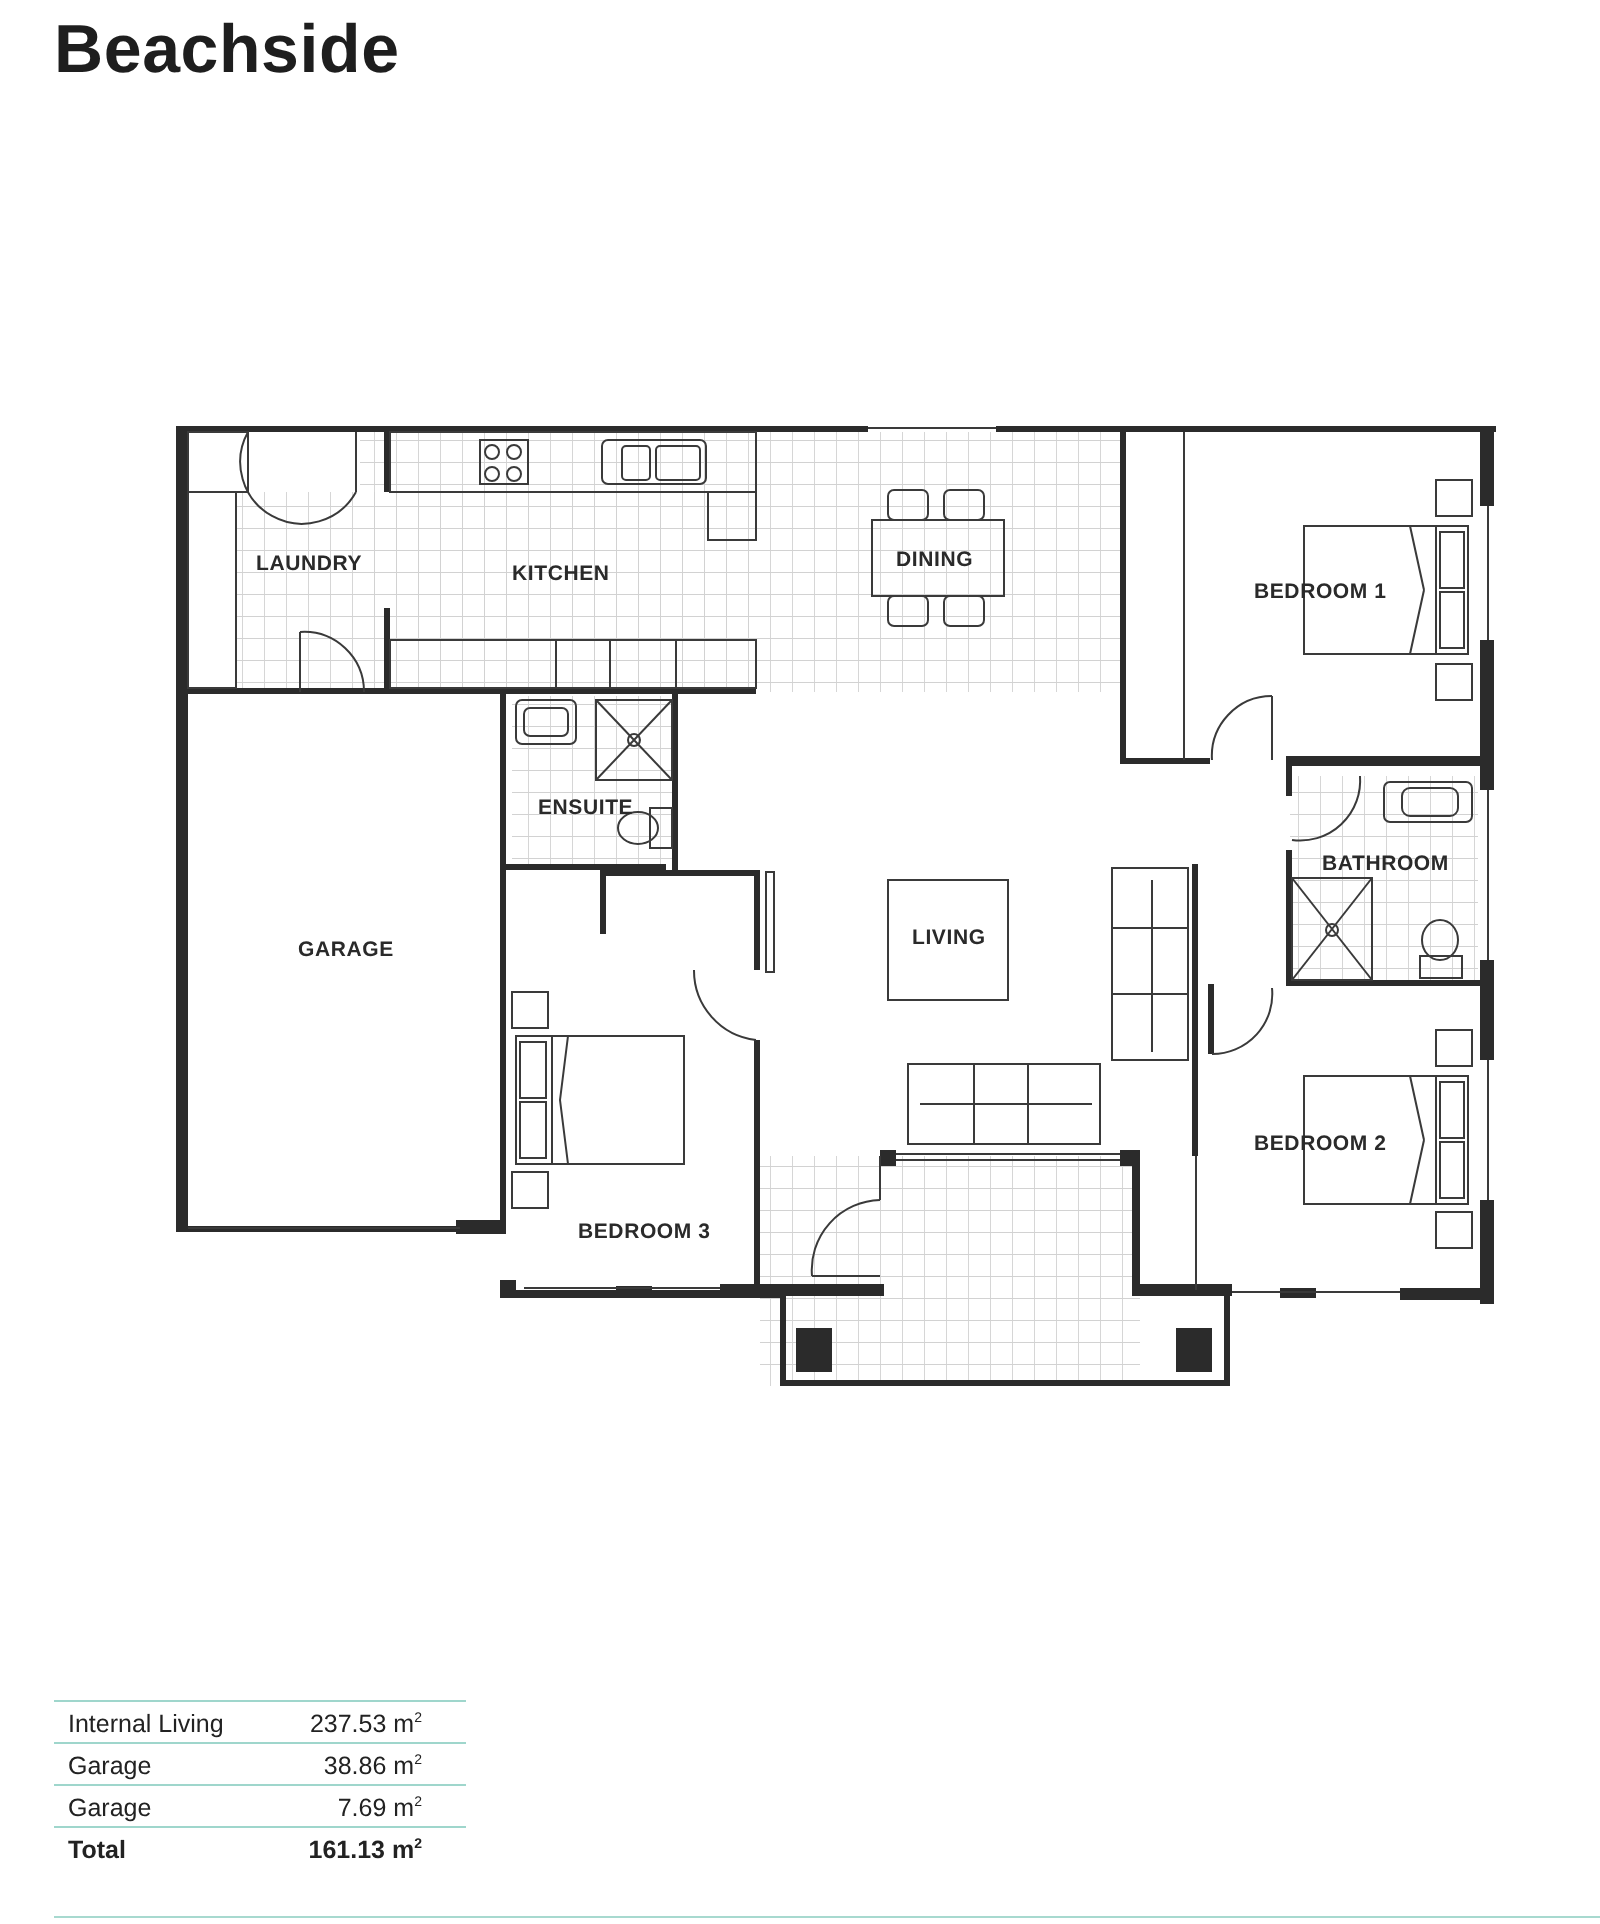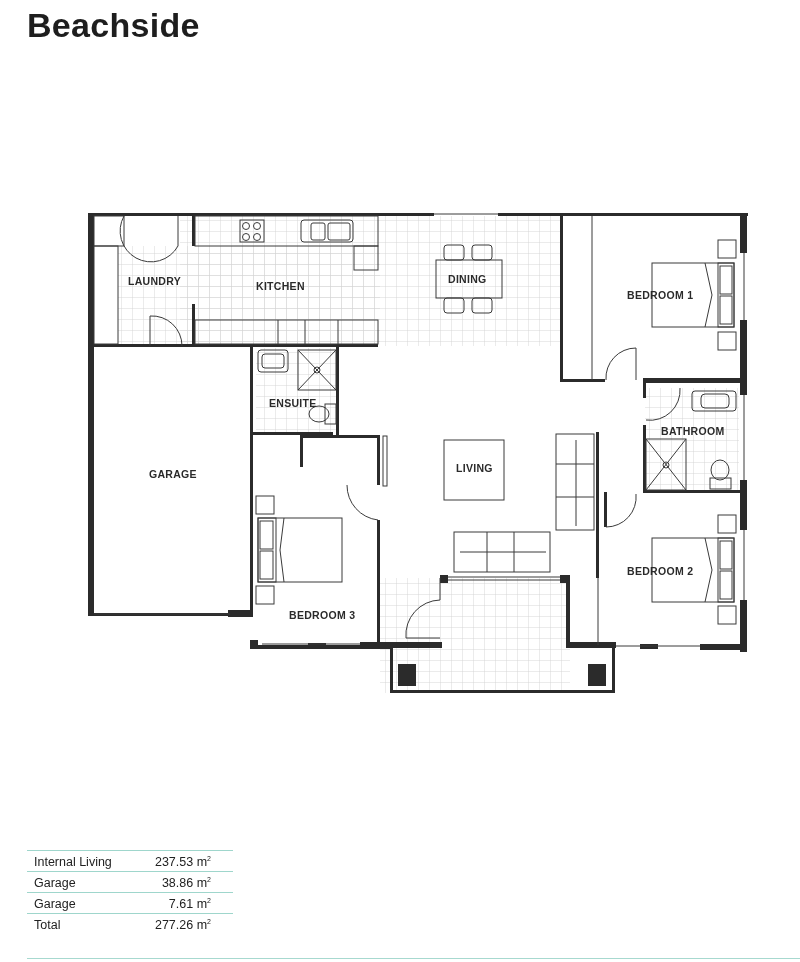--- a/index.html
+++ b/index.html
@@ -3,21 +3,21 @@
 <meta charset="utf-8">
 <style>
   html, body { margin: 0; padding: 0; background: #ffffff; }
   body { width: 800px; height: 962px; position: relative; overflow: hidden; font-family: "Liberation Sans", "DejaVu Sans", sans-serif; color: #1f1f1f; }
   .title { position: absolute; left: 27px; top: 6px; font-size: 34px; font-weight: 700; letter-spacing: 0.3px; color: #1e1e1e; }
   .plan { position: absolute; left: 0; top: 0; width: 800px; height: 962px; }
   .room-label { font-family: "Liberation Sans", "DejaVu Sans", sans-serif; font-size: 10.5px; font-weight: 700; fill: #2a2a2a; letter-spacing: 0.3px; }
   .area-table { position: absolute; left: 27px; top: 850px; width: 206px; border-collapse: collapse; font-size: 12.5px; }
   .area-table td { padding: 3px 6px 1px 7px; border-top: 1px solid #9fd6cc; height: 16px; color: #222; }
   .area-table td.val { text-align: right; padding-right: 22px; }
-  .area-table tr.total td { font-weight: 400; margin-top: 11px; }
+  .area-table tr.total td { font-weight: 700; margin-top: 11px; }
   .area-table sup { font-size: 7px; vertical-align: super; line-height: 0; }
   .bottom-rule { position: absolute; left: 27px; top: 958px; width: 773px; height: 1px; background: #a7d9cf; }
 </style>
 </head>
 <body>
 
 <div class="title">Beachside</div>
 
 <svg class="plan" viewBox="0 0 800 962" xmlns="http://www.w3.org/2000/svg">
   <defs>
@@ -218,22 +218,22 @@
       <tr>
     <td>Internal Living</td>
     <td class="val"><span>237.53</span> <span>m</span><sup>2</sup></td>
   </tr>
   <tr>
     <td>Garage</td>
     <td class="val"><span>38.86</span> <span>m</span><sup>2</sup></td>
   </tr>
   <tr>
     <td>Garage</td>
-    <td class="val"><span>7.61</span> <span>m</span><sup>2</sup></td>
+    <td class="val"><span>7.69</span> <span>m</span><sup>2</sup></td>
   </tr>
   <tr class="total">
     <td>Total</td>
-    <td class="val"><span>277.26</span> <span>m</span><sup>2</sup></td>
+    <td class="val"><span>161.13</span> <span>m</span><sup>2</sup></td>
   </tr>
 </tbody>
   </table>
 
 <div class="bottom-rule"></div>
 
 </body></html>

